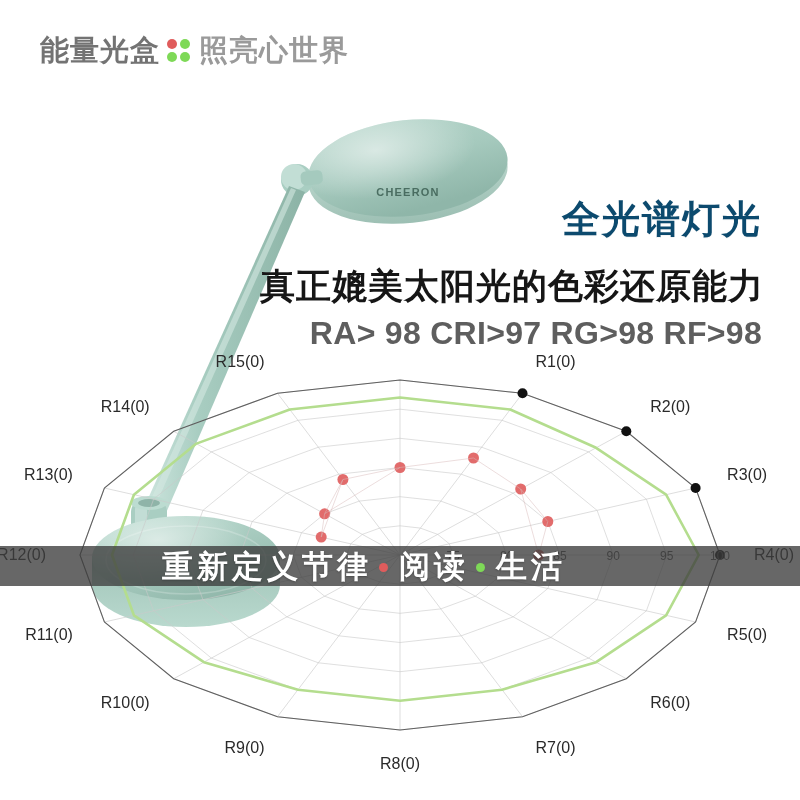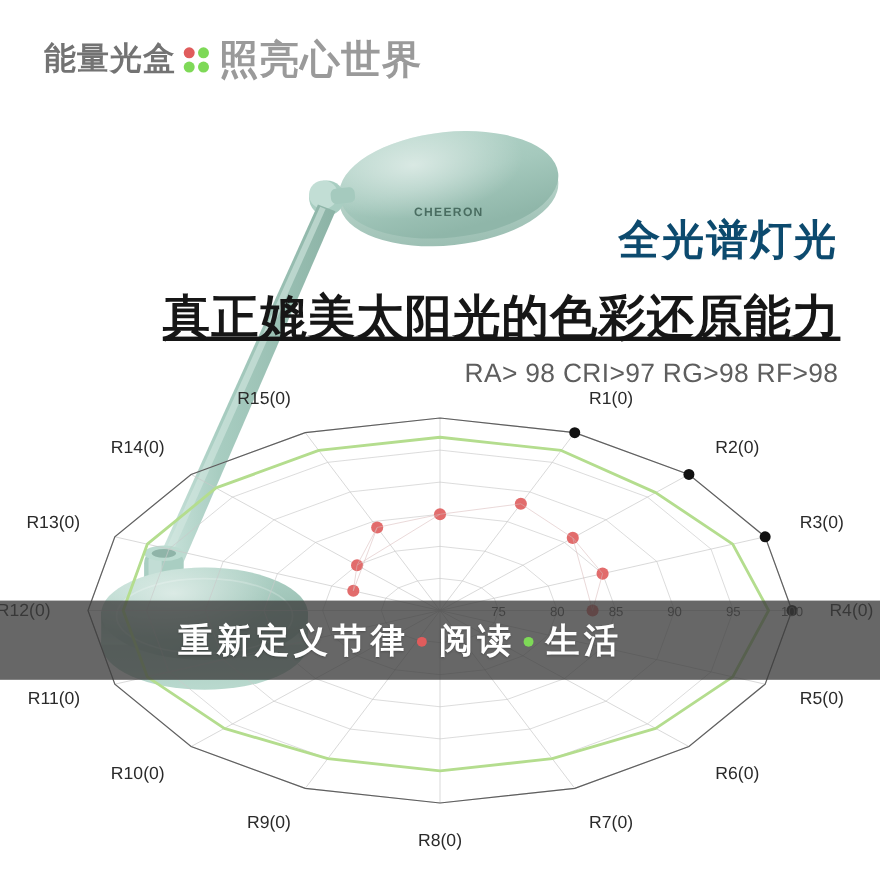--- a/index.html
+++ b/index.html
@@ -19,51 +19,51 @@
     font-size:29px; font-weight:bold; color:#737373;
     letter-spacing:1px; line-height:1;
   }
   .brand-dots {
     display:grid; grid-template-columns:10px 10px;
     grid-template-rows:10px 10px; gap:3px;
     margin:0 9px 0 7px;
   }
   .brand-dots i { display:block; width:10px; height:10px; border-radius:50%; }
   .brand-tag {
-    font-size:36px; font-weight:bold; color:#9a9a9a;
+    font-size:29px; font-weight:bold; color:#9a9a9a;
     letter-spacing:1px; line-height:1;
   }
 
   
   .headline-1 {
     position:absolute; right:38px; top:200px;
     font-size:38px; font-weight:bold; letter-spacing:2px;
     color:#8ed36a; line-height:1;
     text-shadow:0 1px 0 rgba(0,0,0,0.04);
   }
   .headline-2 {
     position:absolute; right:36px; top:268px;
-    font-size:43px; font-weight:bold; letter-spacing:1px;
-    color:#161616; line-height:1;text-decoration:underline;
+    font-size:35px; font-weight:bold; letter-spacing:1px;
+    color:#161616; line-height:1;
   }
   .spec-line {
-    position:absolute; right:38px; top:328px;
-    font-size:24px; font-weight:normal; letter-spacing:0.3px;
+    position:absolute; right:38px; top:317px;
+    font-size:32px; font-weight:bold; letter-spacing:0.3px;
     color:#5e5e5e; line-height:1;
   }
 
   
   #radar { position:absolute; left:0; top:355px; width:800px; height:420px; }
 
   
   #lamp { position:absolute; left:0; top:0; width:800px; height:800px; pointer-events:none; }
 
   
   .banner {
-    position:absolute; left:0; top:546px; width:800px; height:72px;
+    position:absolute; left:0; top:546px; width:800px; height:40px;
     background:rgba(60,60,60,0.78);
     display:flex; align-items:center;
   }
   .banner-text {
     color:#ffffff; font-size:31px; font-weight:bold;
     letter-spacing:4px; margin-left:162px;
     display:flex; align-items:center; line-height:1;
     text-shadow:0 1px 2px rgba(0,0,0,0.25);
   }
   .banner-text .sep {

